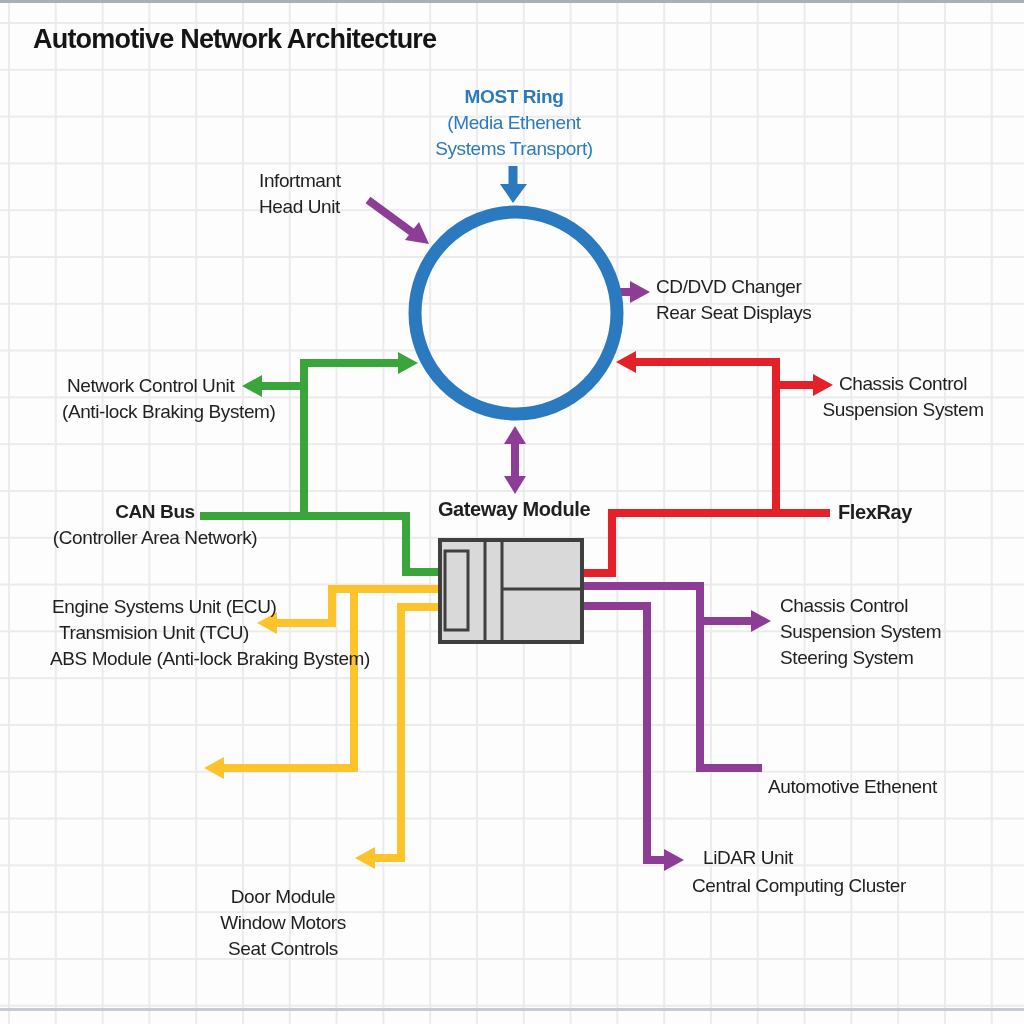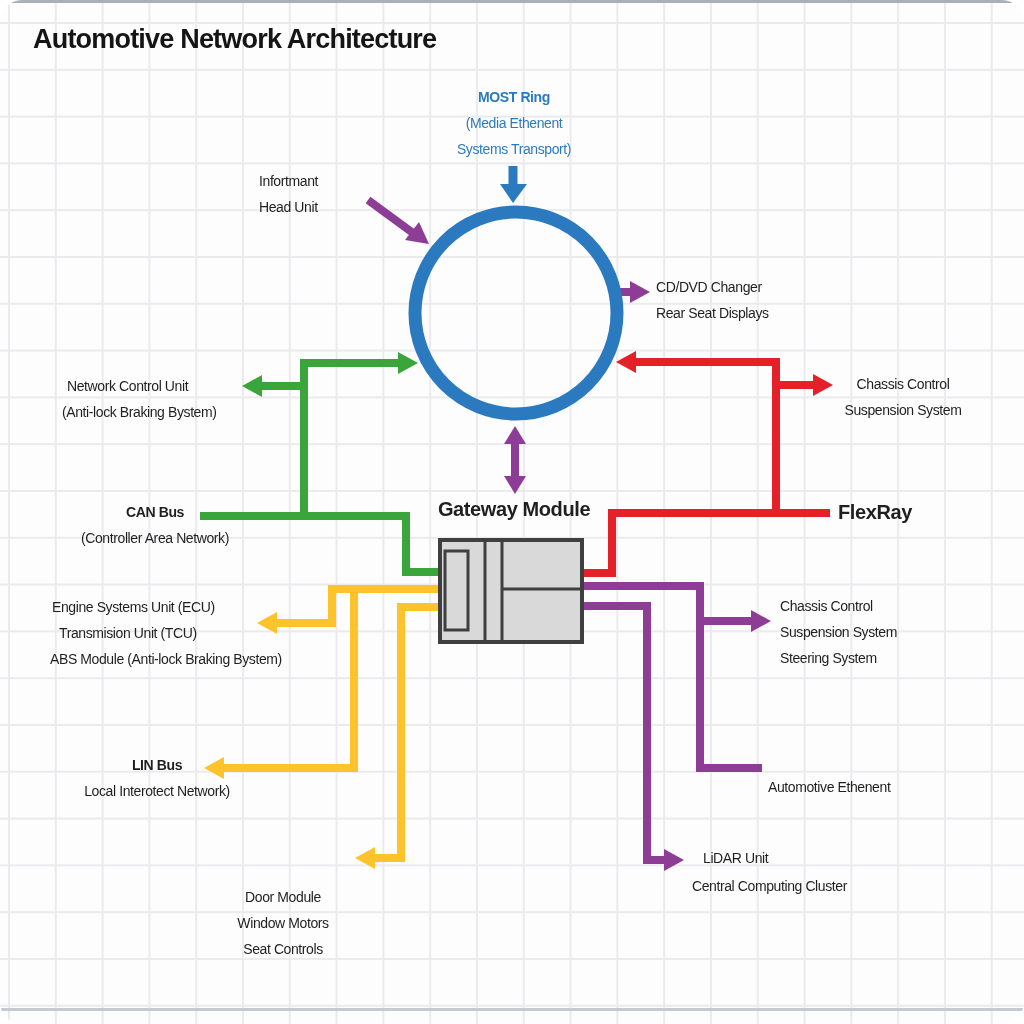--- a/index.html
+++ b/index.html
@@ -6,36 +6,35 @@
   .canvas{
     position:relative;width:1024px;height:1024px;overflow:hidden;
     background-color:#fdfdfe;
     background-image:
       linear-gradient(to right, var(--grid) 1.5px, transparent 1.5px),
       linear-gradient(to bottom, var(--grid) 1.5px, transparent 1.5px);
     background-size:46.8px 46.8px;
     background-position:8px 22px;
     font-family:"Liberation Sans", sans-serif;
     color:var(--text);
-    border-radius:22px;
   }
   .edge{position:absolute;left:0;width:1024px;height:3px;}
   .edge.top{top:0;background:#aab0b8;}
   .edge.bottom{top:1008px;background:#c7cbd1;}
   svg.layer{position:absolute;left:0;top:0;}
   .wire{fill:none;stroke-width:8;stroke-linecap:butt;stroke-linejoin:miter;}
   .s-green{stroke:var(--can-green);}  .f-green{fill:var(--can-green);}
   .s-red{stroke:var(--flexray-red);}  .f-red{fill:var(--flexray-red);}
   .s-yellow{stroke:var(--lin-yellow);} .f-yellow{fill:var(--lin-yellow);}
   .s-purple{stroke:var(--link-purple);} .f-purple{fill:var(--link-purple);}
   .s-blue{stroke:var(--most-blue);}   .f-blue{fill:var(--most-blue);}
   .ring{fill:none;stroke:var(--most-blue);stroke-width:13px;}
   .gw{fill:var(--box-fill);stroke:var(--box-border);stroke-width:4px;}
   .gw-detail{fill:none;stroke:var(--box-border);stroke-width:3px;}
-  .lbl{position:absolute;font-size:14px;line-height:26px;letter-spacing:-0.4px;white-space:nowrap;}
+  .lbl{position:absolute;font-size:19px;line-height:26px;letter-spacing:-0.4px;white-space:nowrap;}
   .lbl .ln{display:block;}
   .b{font-weight:bold;}
   .blue{color:var(--most-blue);}
   .ctr{text-align:center;}
   .title{position:absolute;left:33px;top:22px;font-size:27px;line-height:34px;
          font-weight:bold;letter-spacing:-0.8px;color:#151515;white-space:nowrap;}
 </style>
 </head>
 <body>
 
@@ -144,24 +143,20 @@
     <span class="ln" style="padding-left:9px;">Transmision Unit (TCU)</span>
     <span class="ln">ABS Module (Anti-lock Braking Bystem)</span>
   </div>
 
   <div class="lbl" style="left:780px;top:593px;">
     <span class="ln">Chassis Control</span>
     <span class="ln">Suspension System</span>
     <span class="ln">Steering System</span>
   </div>
 
-  <div class="lbl ctr" style="left:44px;top:752px;width:226px;">
-    <span class="ln b">LIN Bus</span>
-    <span class="ln">Local Interotect Network)</span>
-  </div>
 
   <div class="lbl" style="left:768px;top:774px;">Automotive Ethenent</div>
 
   <div class="lbl ctr" style="left:183px;top:884px;width:200px;">
     <span class="ln">Door Module</span>
     <span class="ln">Window Motors</span>
     <span class="ln">Seat Controls</span>
   </div>
 
   <div class="lbl" style="left:684px;top:844px;line-height:28px;margin-left:8px;">

